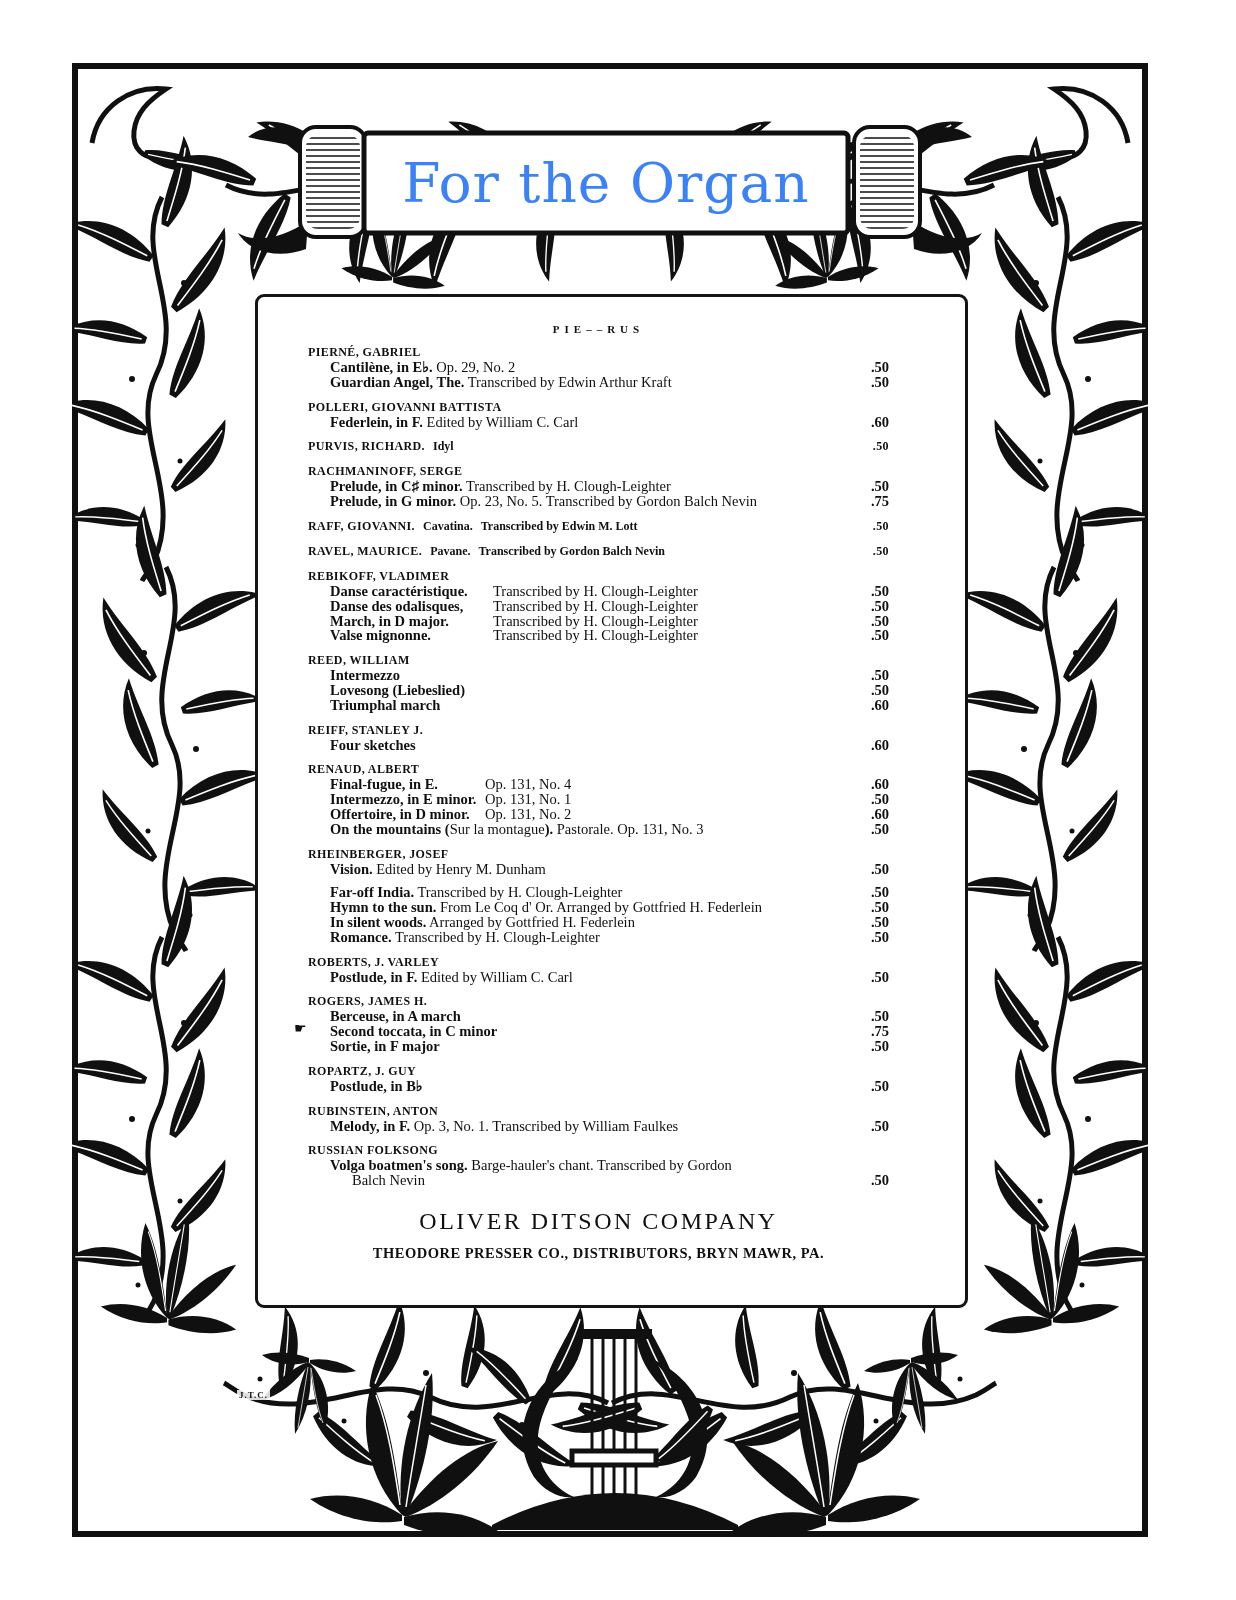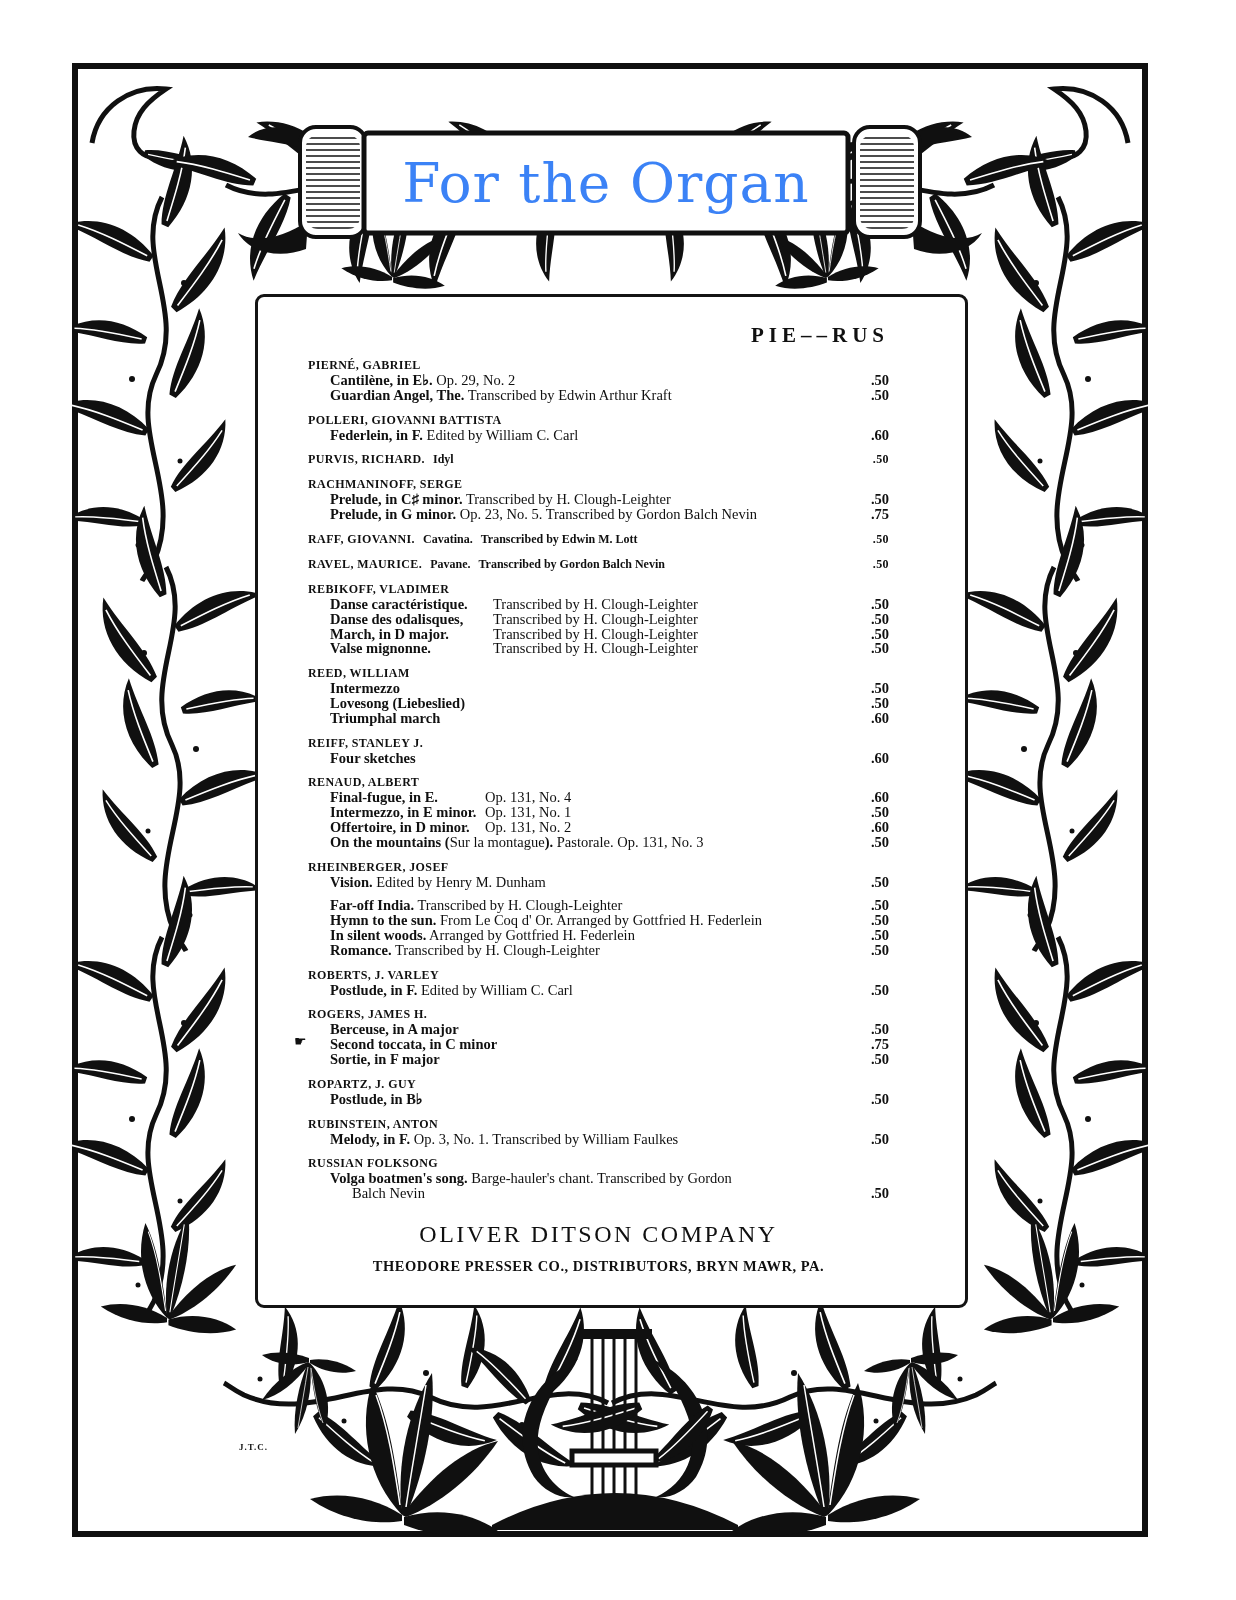--- a/index.html
+++ b/index.html
@@ -12,40 +12,40 @@
   
   .banner-text{position:absolute;left:364px;top:133px;width:484px;height:99px;
     display:flex;align-items:center;justify-content:center;
     font-family:"DejaVu Serif",serif;font-size:55px;font-weight:400;letter-spacing:1px;color:#3b82f6;white-space:nowrap;}
 
   
   .panel{position:absolute;left:255px;top:294px;width:713px;height:1014px;background:#fff;
     border:3px solid #141414;border-radius:9px;box-sizing:border-box;
     padding:26px 76px 0 50px;}
 
-  .range{ text-align:right;font-size:21px;font-weight:700;letter-spacing:5px;margin-bottom:4px;white-space:nowrap;}
+  .range{ text-align:center;font-size:11px;font-weight:700;letter-spacing:5px;margin-bottom:4px;white-space:nowrap;}
 
   .section{margin-top:9px;}
   .crow{display:flex;align-items:baseline;font-size:12px;line-height:16px;font-weight:700;letter-spacing:0.4px;white-space:nowrap;}
   .crow .cseg{margin-left:8px;letter-spacing:0;}
   .crow .txtgrow{flex:1;display:flex;align-items:baseline;}
   .irow{display:flex;align-items:baseline;padding-left:22px;font-size:14.5px;line-height:14.8px;position:relative;white-space:nowrap;}
   .irow.wrap2{padding-left:44px;}
   .b{font-weight:700;}
   .i{}
   .tabcol{display:inline-block;}
   .txt{flex:1;min-width:0;}
   .price{width:46px;text-align:right;font-weight:700;flex:none;}
   .manicule{position:absolute;left:-14px;top:-3px;font-family:"DejaVu Sans",sans-serif;font-size:14px;font-weight:400;}
 
   .pubwrap{text-align:center;margin-top:20px;}
   .pub{font-size:24px;letter-spacing:2.5px;font-weight:400;white-space:nowrap;}
   .dist{font-size:14.5px;font-weight:700;letter-spacing:0.5px;margin-top:10px;white-space:nowrap;}
 
-  .engraver{position:absolute;left:237px;top:1442px;font-size:9px;font-weight:700;letter-spacing:1px;background:rgba(255,255,255,.85);padding:0 2px;color:#141414;}
+  .engraver{position:absolute;left:237px;top:1390px;font-size:9px;font-weight:700;letter-spacing:1px;background:rgba(255,255,255,.85);padding:0 2px;color:#141414;}
 </style>
 </head>
 <body>
 
 <div class="page">
 
   <svg class="frame" viewBox="0 0 1076 1474" aria-hidden="true">
     <defs>
       <g id="lf">
         <path d="M0,2 C22,-16 52,-22 82,-38 C70,-8 40,10 2,9 Z" fill="#101010"></path>
@@ -353,21 +353,21 @@
             <span class="price">.50</span>
           </div>
         </div>
         <div class="section">
           <div class="crow">
             <span class="txtgrow">
               <span>ROGERS, JAMES H.</span>
             </span>
           </div>
           <div class="irow">
-            <span class="txt"><span class="b ">Berceuse, in A major</span></span>
+            <span class="txt"><span class="b ">Berceuse, in A march</span></span>
             <span class="price">.50</span>
           </div>
           <div class="irow">
             <span class="manicule">☛</span>
             <span class="txt"><span class="b ">Second toccata, in C minor</span></span>
             <span class="price">.75</span>
           </div>
           <div class="irow">
             <span class="txt"><span class="b ">Sortie, in F major</span></span>
             <span class="price">.50</span>

